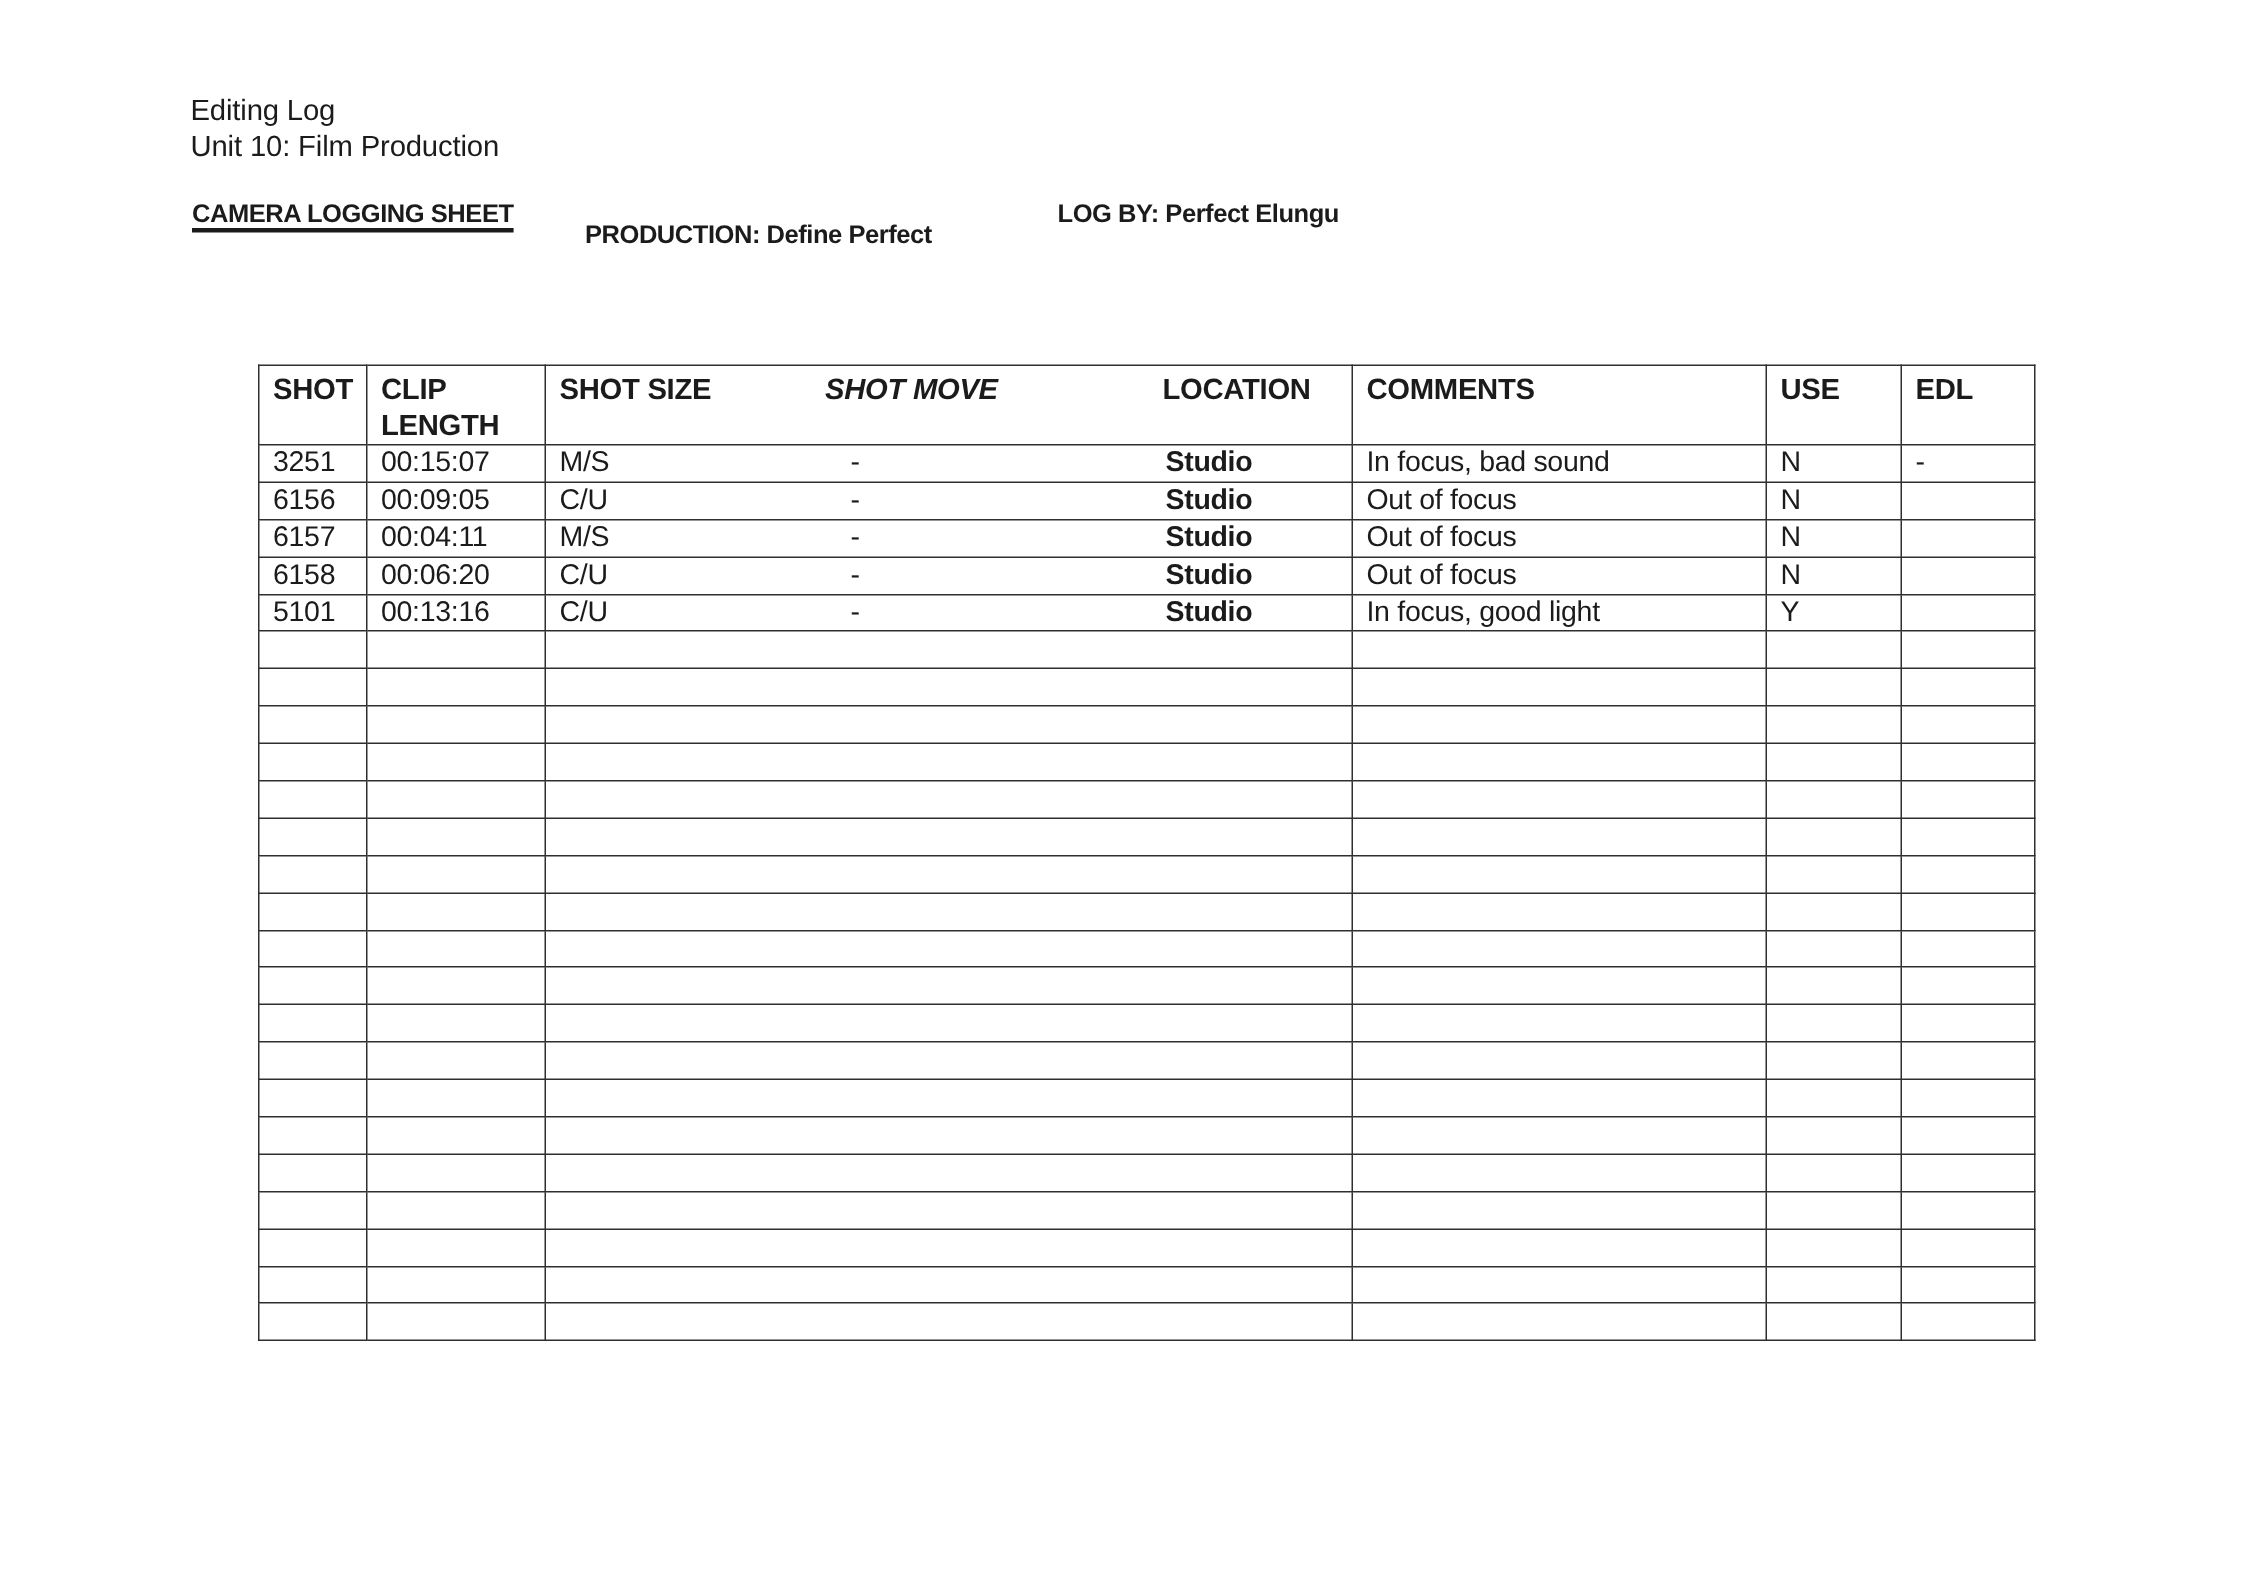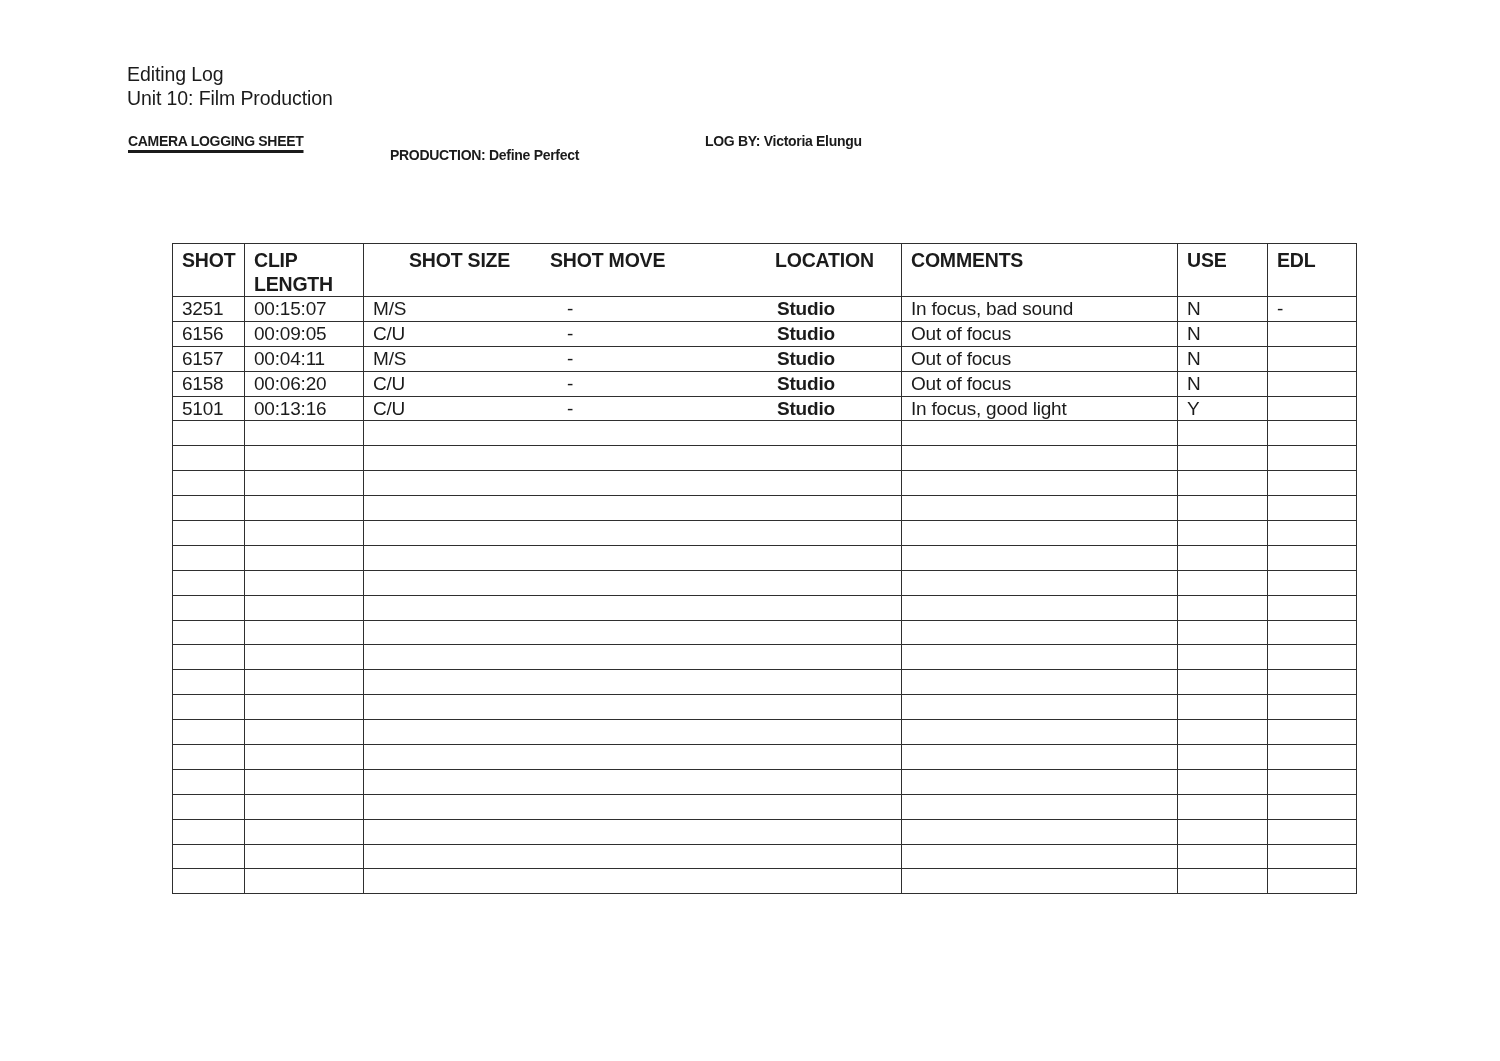--- a/index.html
+++ b/index.html
@@ -24,21 +24,21 @@
   }
 
   
   .sheet-line {
     position: absolute;
     left: 0;
     top: 133px;
     width: 100%;
     height: 26px;
     font-weight: bold;
-    font-size: 14px;
+    font-size: 17px;
     letter-spacing: -0.3px;
     white-space: nowrap;
   }
   .sheet-line .sheet-title {
     position: absolute;
     left: 128px;
     text-decoration: underline;
     text-decoration-thickness: 2.5px;
     text-underline-offset: 4px;
   }
@@ -72,41 +72,41 @@
     font-size: 19.5px;
     white-space: normal;
     line-height: 24px;
   }
   table.log tbody tr { height: 24.9px; }
   table.log tbody td { vertical-align: middle; }
 
   
   th.wide, td.wide { position: relative; padding: 0; }
   th.wide span, td.wide span { position: absolute; white-space: nowrap; }
-  th.wide .seg-size { left: 9px;   top: 4px; margin-left: 36px; }
-  th.wide .seg-move { left: 186px; top: 4px; }
+  th.wide .seg-size { left: 9px;   top: 4px; }
+  th.wide .seg-move { left: 186px; top: 4px; font-style: italic; }
   th.wide .seg-loc  { left: 411px; top: 4px; text-align: right; }
   td.wide .seg-size { left: 9px;   top: 50%; transform: translateY(-50%); }
   td.wide .seg-move { left: 186px; width: 40px; text-align: center; top: 50%; transform: translateY(-50%); }
   td.wide .seg-loc  { left: 413px; top: 50%; transform: translateY(-50%); font-weight: bold; }
 </style>
 </head>
 <body>
 
 <div class="page">
 
   <div class="doc-title">
     <div>Editing Log</div>
     <div>Unit 10: Film Production</div>
   </div>
 
   <div class="sheet-line">
     <span class="sheet-title">CAMERA LOGGING SHEET</span>
     <span class="production">PRODUCTION: Define Perfect</span>
-    <span class="logby">LOG BY: Victoria Elungu</span>
+    <span class="logby">LOG BY: Perfect Elungu</span>
   </div>
 
   <table class="log">
     <colgroup>
       <col style="width:72px">
       <col style="width:119px">
       <col style="width:538px">
       <col style="width:276px">
       <col style="width:90px">
       <col style="width:89px">

